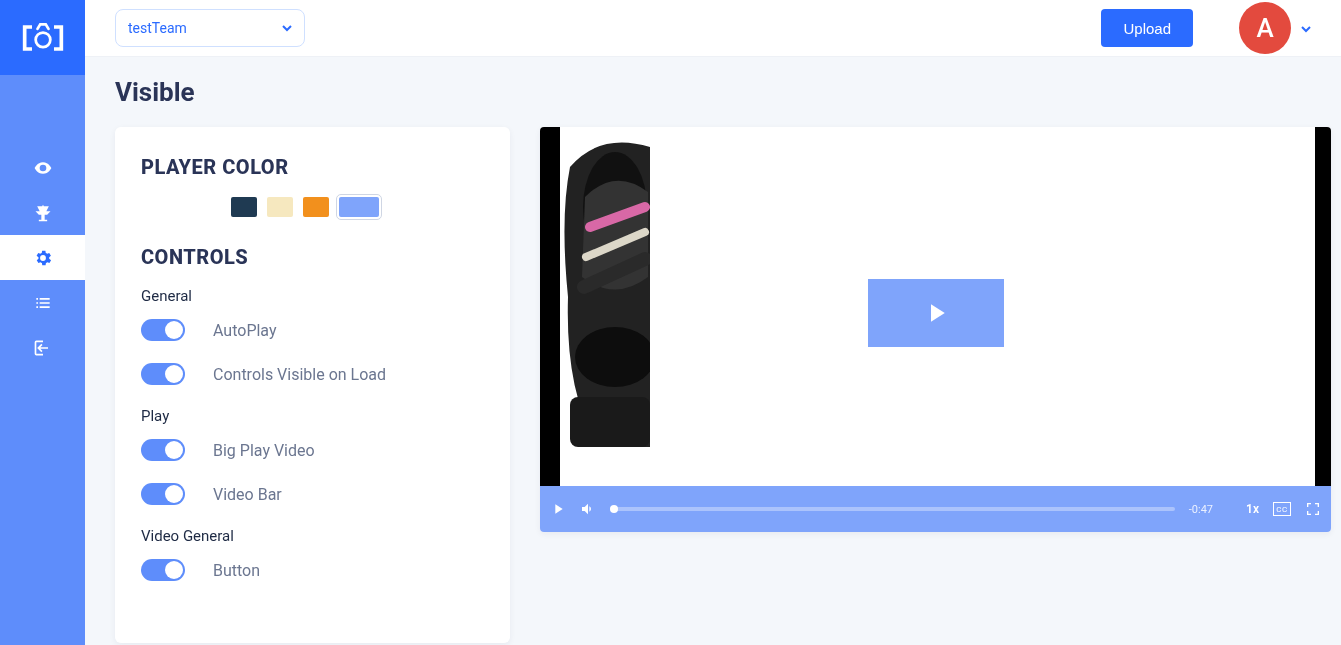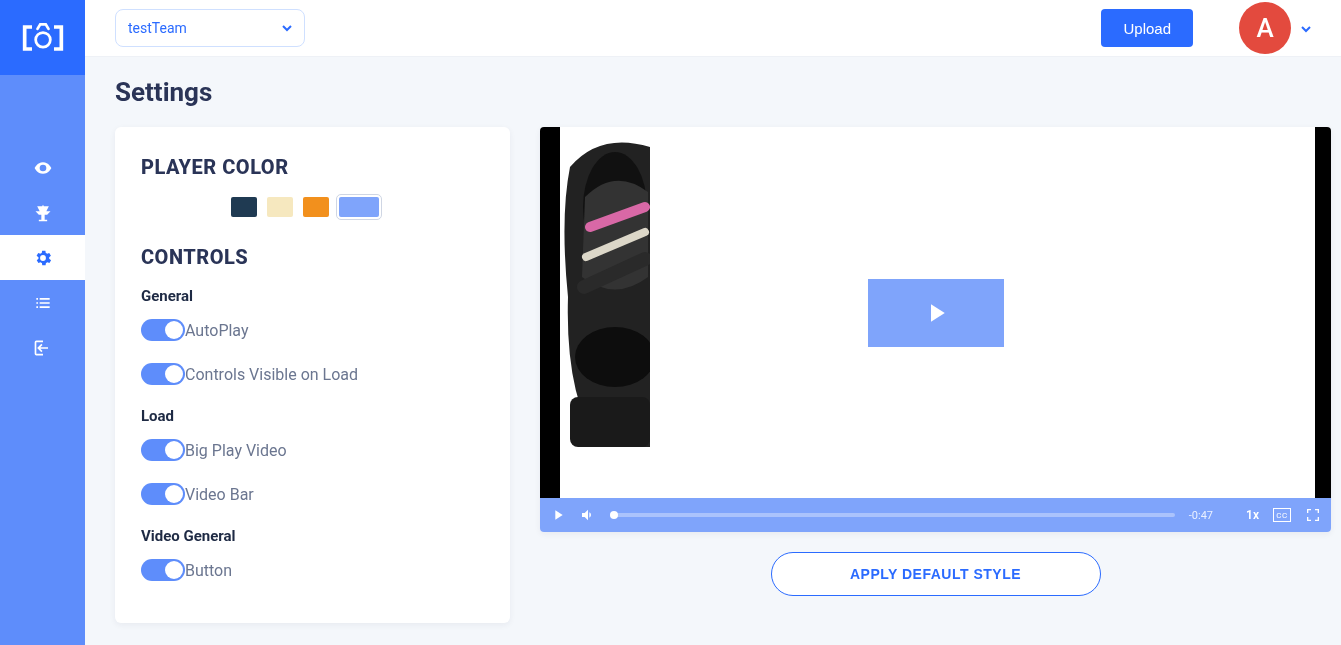--- a/index.html
+++ b/index.html
@@ -25,41 +25,41 @@
   .upload-btn { height: 38px; padding: 0 22px; background: #2b6bff; color: #fff; border: none; border-radius: 4px; font-size: 15px; font-weight: 500; cursor: pointer; }
   .avatar-wrap { display: flex; align-items: center; gap: 10px; margin-left: 30px; cursor: pointer; }
   .avatar { width: 52px; height: 52px; border-radius: 50%; background: #e34a3e; color: #fff; display: flex; align-items: center; justify-content: center; font-size: 26px; font-weight: 500; }
   .avatar-wrap .chev { color: #2b6bff; }
 
   .content { flex: 1; padding: 20px 10px 20px 30px; overflow: auto; }
   .page-title { font-size: 26px; font-weight: 700; color: #2a3457; margin-bottom: 20px; }
   .columns { display: flex; gap: 30px; align-items: flex-start; }
 
   
-  .panel { background: #fff; border-radius: 6px; box-shadow: 0 2px 6px rgba(30,42,68,0.06); padding: 28px 26px 20px; width: 395px; flex-shrink: 0; }
+  .panel { background: #fff; border-radius: 6px; box-shadow: 0 2px 6px rgba(30,42,68,0.06); padding: 28px 26px 40px; width: 395px; flex-shrink: 0; }
   .section-title { font-size: 20px; font-weight: 800; color: #2a3457; letter-spacing: .5px; margin-bottom: 18px; }
   .swatch-row { display: flex; gap: 10px; margin-bottom: 28px; padding-left: 90px; }
   .swatch { width: 26px; height: 20px; border-radius: 2px; cursor: pointer; }
   .swatch.selected { outline: 1px solid #cfd6e4; outline-offset: 2px; width: 40px; }
-  .group-label { font-size: 15px; font-weight: 700; color: #1e2a44; margin: 14px 0 14px; }
-  .toggle-row { display: flex; align-items: center; gap: 0; margin-bottom: 22px; }
+  .group-label { font-size: 15px; font-weight: 400; color: #1e2a44; margin: 14px 0 14px; }
+  .toggle-row { display: flex; align-items: center; gap: 28px; margin-bottom: 22px; }
   .toggle { position: relative; width: 44px; height: 22px; background: #5e8dfb; border-radius: 22px; cursor: pointer; flex-shrink: 0; }
   .toggle::after { content: ""; position: absolute; top: 2px; right: 2px; width: 18px; height: 18px; background: #fff; border-radius: 50%; }
   .toggle-label { font-size: 16px; color: #6b7690; }
 
   
   .preview-col { flex: 1; display: flex; flex-direction: column; align-items: stretch; min-width: 0; }
   .player { position: relative; background: #fff; height: 405px; margin-bottom: 20px; box-shadow: 0 2px 6px rgba(30,42,68,0.06); border-radius: 4px; overflow: hidden; }
   .black-left, .black-right { position: absolute; top: 0; bottom: 34px; width: 30px; background: #000; }
   .black-left { left: 0; width: 20px; }
   .black-right { right: 0; width: 16px; }
   .big-play { position: absolute; left: 50%; top: 46%; transform: translate(-50%, -50%); width: 136px; height: 68px; background: #7fa4fb; display: flex; align-items: center; justify-content: center; cursor: pointer; }
   .big-play svg { width: 30px; height: 30px; fill: #fff; }
   .carseat { position: absolute; left: 20px; top: 10px; bottom: 54px; width: 90px; }
-  .controls-bar { position: absolute; left: 0; right: 0; bottom: 0; height: 34px; background: #7fa4fb; display: flex; align-items: center; padding: 0 10px; gap: 14px; color: #fff; }
+  .controls-bar { position: absolute; left: 0; right: 0; bottom: 0; height: 46px; background: #7fa4fb; display: flex; align-items: center; padding: 0 10px; gap: 14px; color: #fff; }
   .ctrl-icon { width: 16px; height: 16px; fill: #fff; cursor: pointer; flex-shrink: 0; }
   .progress { flex: 1; height: 4px; background: rgba(255,255,255,0.35); border-radius: 2px; position: relative; cursor: pointer; }
   .progress::before { content: ""; position: absolute; left: 0; top: 50%; transform: translate(0,-50%); width: 8px; height: 8px; background: #fff; border-radius: 50%; }
   .time { font-size: 11px; color: #eaf0ff; }
   .speed { font-size: 12px; font-weight: 600; cursor: pointer; margin-left: 19px; }
   .cc { width: 18px; height: 14px; border: 1px solid #fff; border-radius: 0; font-size: 8px; display: flex; align-items: center; justify-content: center; cursor: pointer; letter-spacing: .5px; }
 
   .apply-btn { align-self: center; height: 44px; width: 330px; border: 1px solid #2b6bff; background: #fff; color: #2b6bff; border-radius: 22px; font-size: 14px; font-weight: 700; letter-spacing: .5px; cursor: pointer; }
 
   
@@ -121,21 +121,21 @@
       <div class="avatar">A</div>
       <span class="chev">
         <svg width="10" height="10" viewBox="0 0 10 10">
             <path d="M1 3l4 4 4-4" fill="none" stroke="#2b6bff" stroke-width="2"></path>
           </svg>
       </span>
     </div>
   </div>
 
   <div class="content">
-    <div class="page-title">Settings</div>
+    <div class="page-title">Visible</div>
 
     <div class="columns">
 
       <div class="panel">
         <div class="section-title">PLAYER COLOR</div>
         <div class="swatch-row" id="swatch-row">
             <div class="swatch" style="background: rgb(31, 58, 82);"></div>
             <div class="swatch" style="background: rgb(246, 232, 191);"></div>
             <div class="swatch" style="background: rgb(242, 144, 29);"></div>
             <div class="swatch selected" style="background: rgb(127, 164, 251);"></div>
@@ -145,21 +145,21 @@
         <div id="groups">
             <div class="group-label">General</div>
             <div class="toggle-row">
               <div class="toggle"></div>
               <div class="toggle-label">AutoPlay</div>
             </div>
             <div class="toggle-row">
               <div class="toggle"></div>
               <div class="toggle-label">Controls Visible on Load</div>
             </div>
-            <div class="group-label">Load</div>
+            <div class="group-label">Play</div>
             <div class="toggle-row">
               <div class="toggle"></div>
               <div class="toggle-label">Big Play Video</div>
             </div>
             <div class="toggle-row">
               <div class="toggle"></div>
               <div class="toggle-label">Video Bar</div>
             </div>
             <div class="group-label">Video General</div>
             <div class="toggle-row">
@@ -201,17 +201,16 @@
             <div class="progress"></div>
             <span class="time">-0:47</span>
             <span class="speed">1x</span>
             <span class="cc">CC</span>
             <svg class="ctrl-icon" viewBox="0 0 24 24">
                 <path d="M3 3h6v2H5v4H3V3zm12 0h6v6h-2V5h-4V3zM3 15h2v4h4v2H3v-6zm16 0h2v6h-6v-2h4v-4z"></path>
               </svg>
           </div>
         </div>
 
-        <button class="apply-btn">APPLY DEFAULT STYLE</button>
       </div>
     </div>
   </div>
 </div>
 
 </body></html>

